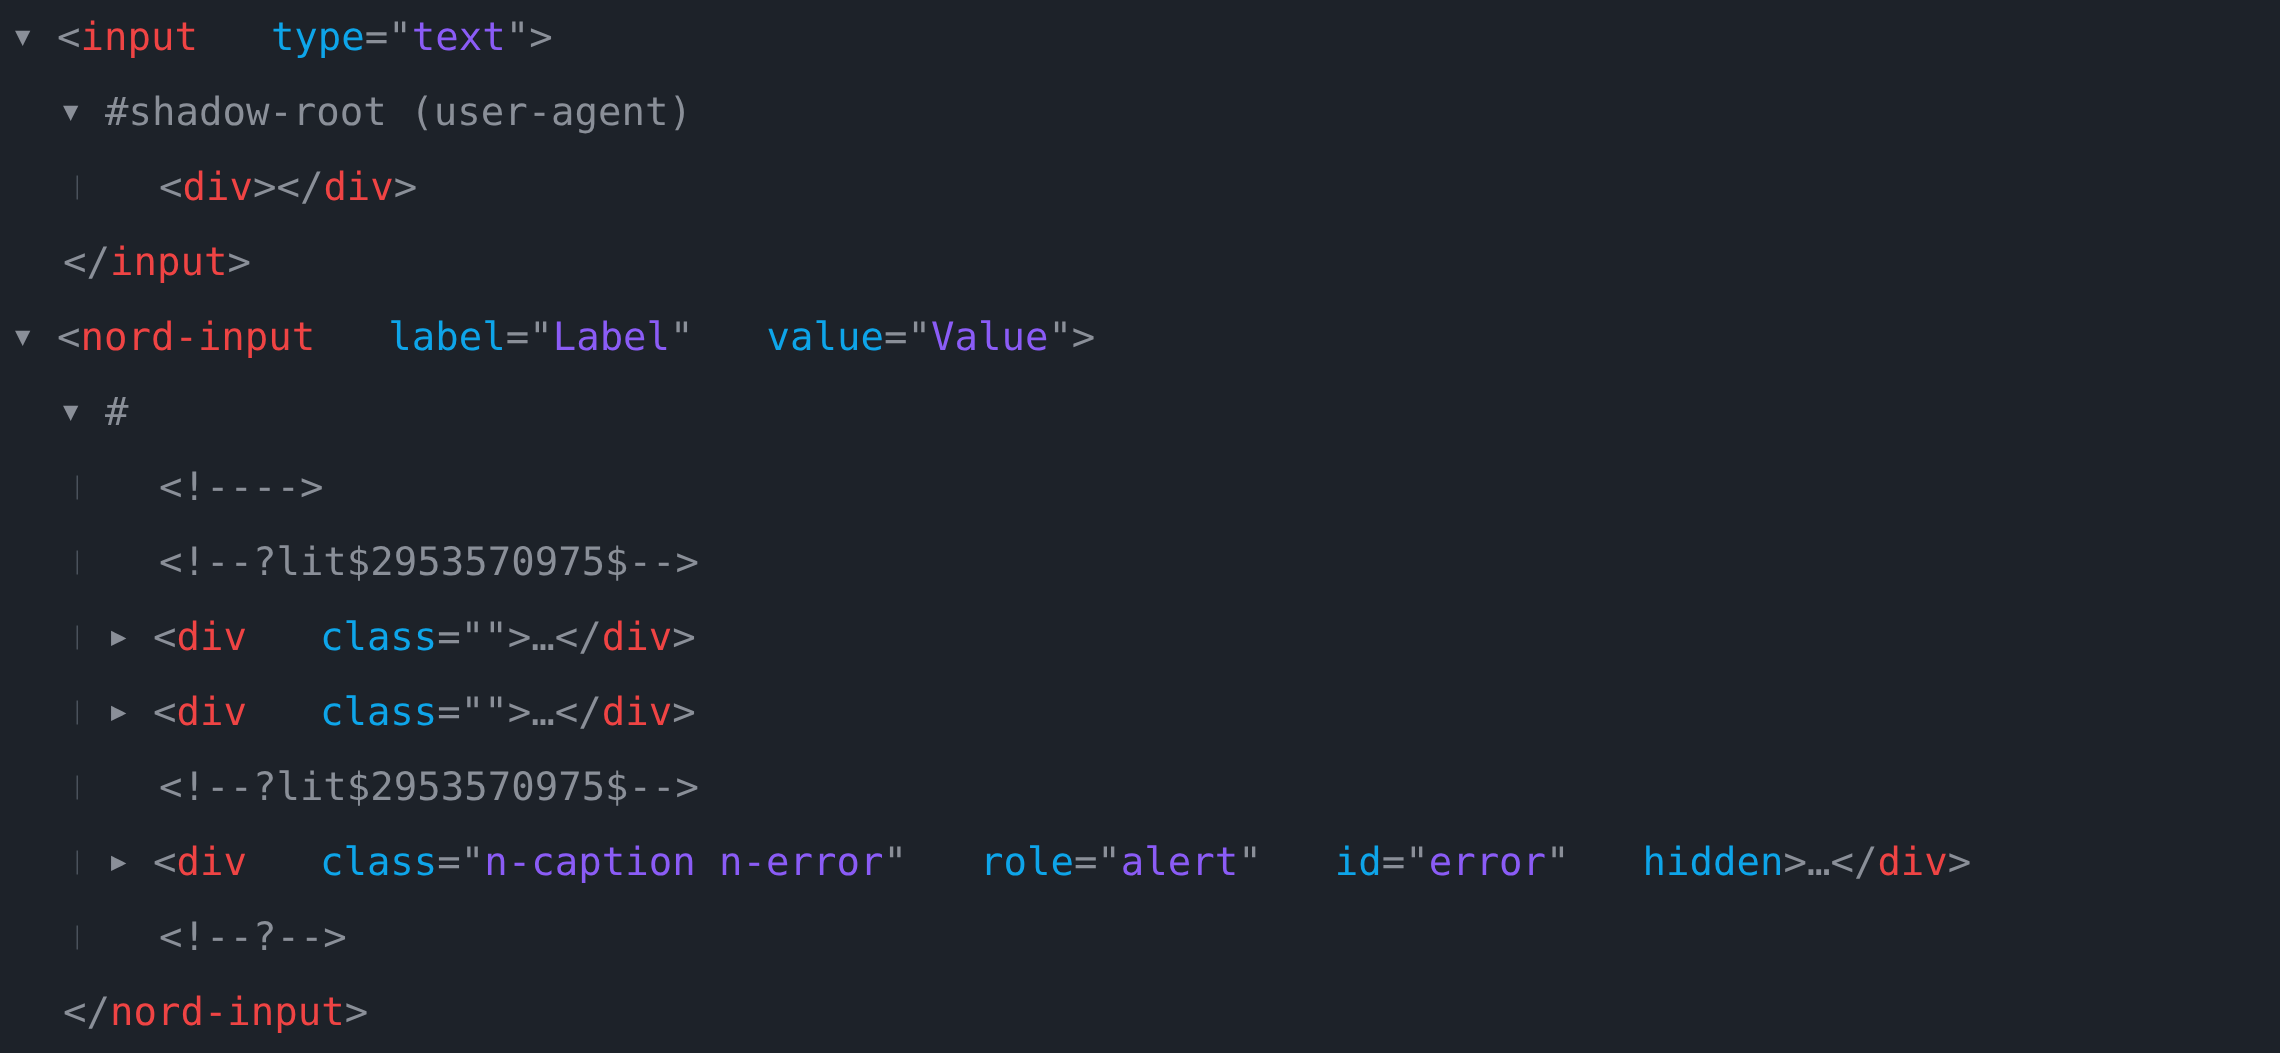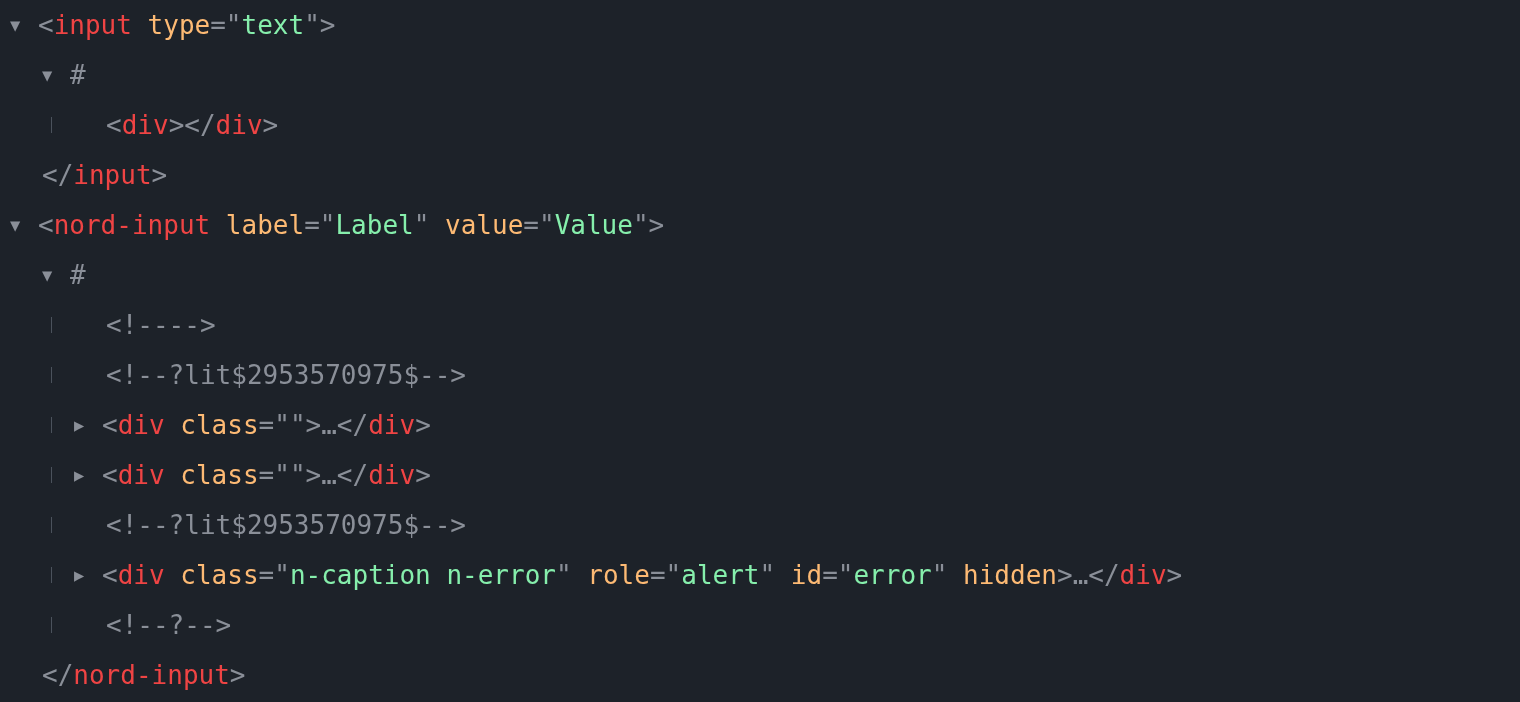--- a/index.html
+++ b/index.html
@@ -6,40 +6,40 @@
   body{font-family:"SF Mono","Menlo","Consolas",monospace;font-size:26px;line-height:50px;color:#d1d5db;-webkit-font-smoothing:antialiased;}
   .tree{padding:0 0 0 10px;}
   .row{white-space:pre;display:flex;align-items:center;}
   .arrow{color:#8a8f98;display:inline-block;width:28px;font-size:17px;vertical-align:middle;user-select:none;}
   .arrow.down::before{content:"▼";}
   .arrow.right::before{content:"▶";}
   .guide{display:inline-block;width:32px;position:relative;}
   .guide::before{content:"";position:absolute;left:9px;top:-8px;bottom:-8px;border-left:1px solid #4b525c;}
   .punct{color:#8a8f98;}
   .tag{color:#ef4444;}
-  .attr{color:#fdba74;}
-  .val{color:#86efac;}
+  .attr{color:#0ea5e9;margin-left:33px;}
+  .val{color:#8b5cf6;}
   .comment{color:#8a8f98;}
   .shadow{color:#8a8f98;}
   .gap{display:inline-block;width:32px;}
 </style>
 </head>
 <body>
 
 <div class="tree">
 
   <div class="row">
     <span class="arrow down"></span>
     <span class="punct">&lt;</span><span class="tag">input</span><span> </span><span class="attr">type</span><span class="punct">="</span><span class="val">text</span><span class="punct">"</span><span class="punct">&gt;</span>
   </div>
 
   <div class="row">
     <span class="gap"></span>
     <span class="arrow down"></span>
-    <span class="shadow">#</span>
+    <span class="shadow">#</span><span class="shadow">shadow-root (user-agent)</span>
   </div>
 
   <div class="row">
     <span class="gap"></span>
     <span class="guide"></span>
     <span class="gap"></span>
     <span class="punct">&lt;</span><span class="tag">div</span><span class="punct">&gt;&lt;/</span><span class="tag">div</span><span class="punct">&gt;</span>
   </div>
 
   <div class="row">

